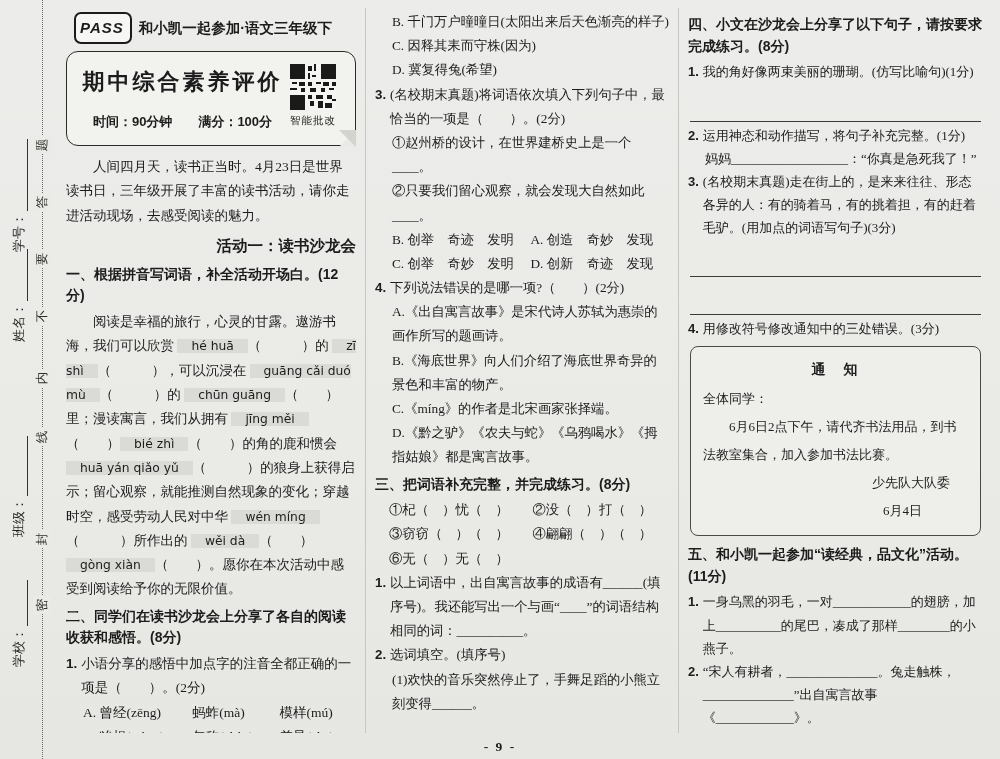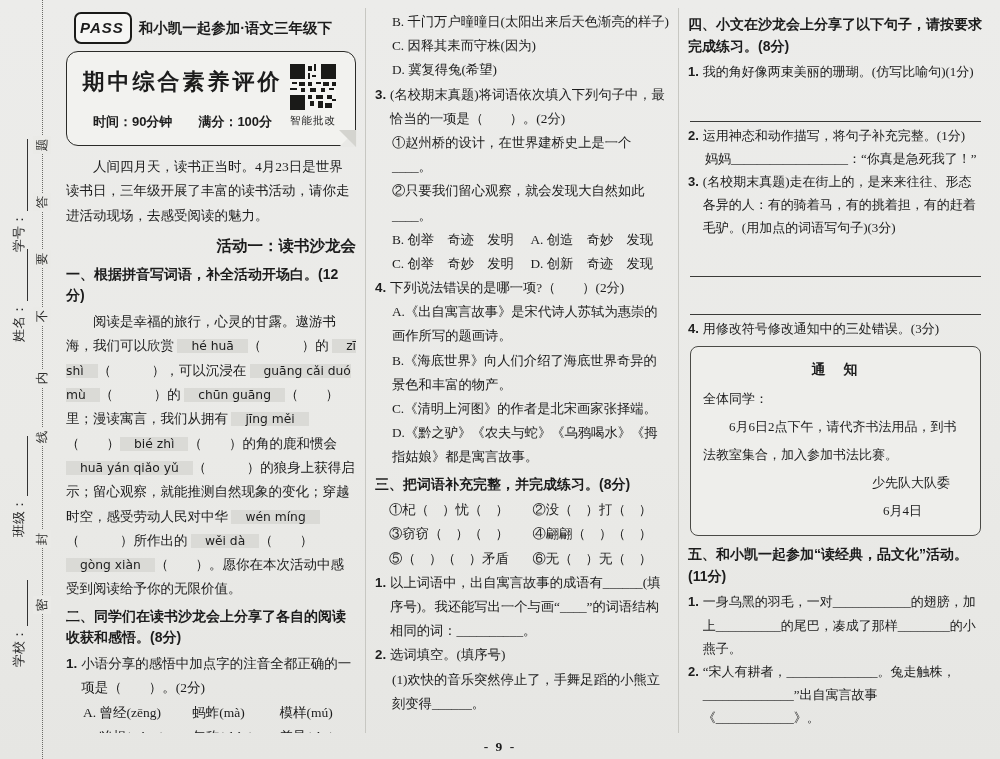--- a/index.html
+++ b/index.html
@@ -216,34 +216,33 @@
         <span>C. 创举　奇妙　发明</span>
           <span>D. 创新　奇迹　发现</span>
       </div>
 
       <div class="q">
         <span class="qnum">4.</span>
         <span class="qtext">下列说法错误的是哪一项?（　　）(2分)</span>
       </div>
       <div class="opt">A.《出自寓言故事》是宋代诗人苏轼为惠崇的画作所写的题画诗。</div>
       <div class="opt">B.《海底世界》向人们介绍了海底世界奇异的景色和丰富的物产。</div>
-      <div class="opt">C.《清明上河图》的作者是北宋画家张择端。</div>
+      <div class="opt">C.《míng》的作者是北宋画家张择端。</div>
       <div class="opt">D.《黔之驴》《农夫与蛇》《乌鸦喝水》《拇指姑娘》都是寓言故事。</div>
 
       <div class="sec-h">三、把词语补充完整，并完成练习。(8分)</div>
       <div class="words-grid">
         <span>①杞（　）忧（　）</span>
           <span>②没（　）打（　）</span>
       </div>
       <div class="words-grid">
         <span>③窃窃（　）（　）</span>
           <span>④翩翩（　）（　）</span>
       </div>
       <div class="words-grid">
-        <span>⑤（　）（　）矛盾</span>
           <span>⑥无（　）无（　）</span>
       </div>
 
       <div class="q">
         <span class="qnum">1.</span>
         <span class="qtext">以上词语中，出自寓言故事的成语有______(填序号)。我还能写出一个与画“____”的词语结构相同的词：__________。</span>
       </div>
       <div class="q">
         <span class="qnum">2.</span>
         <span class="qtext">选词填空。(填序号)</span>

